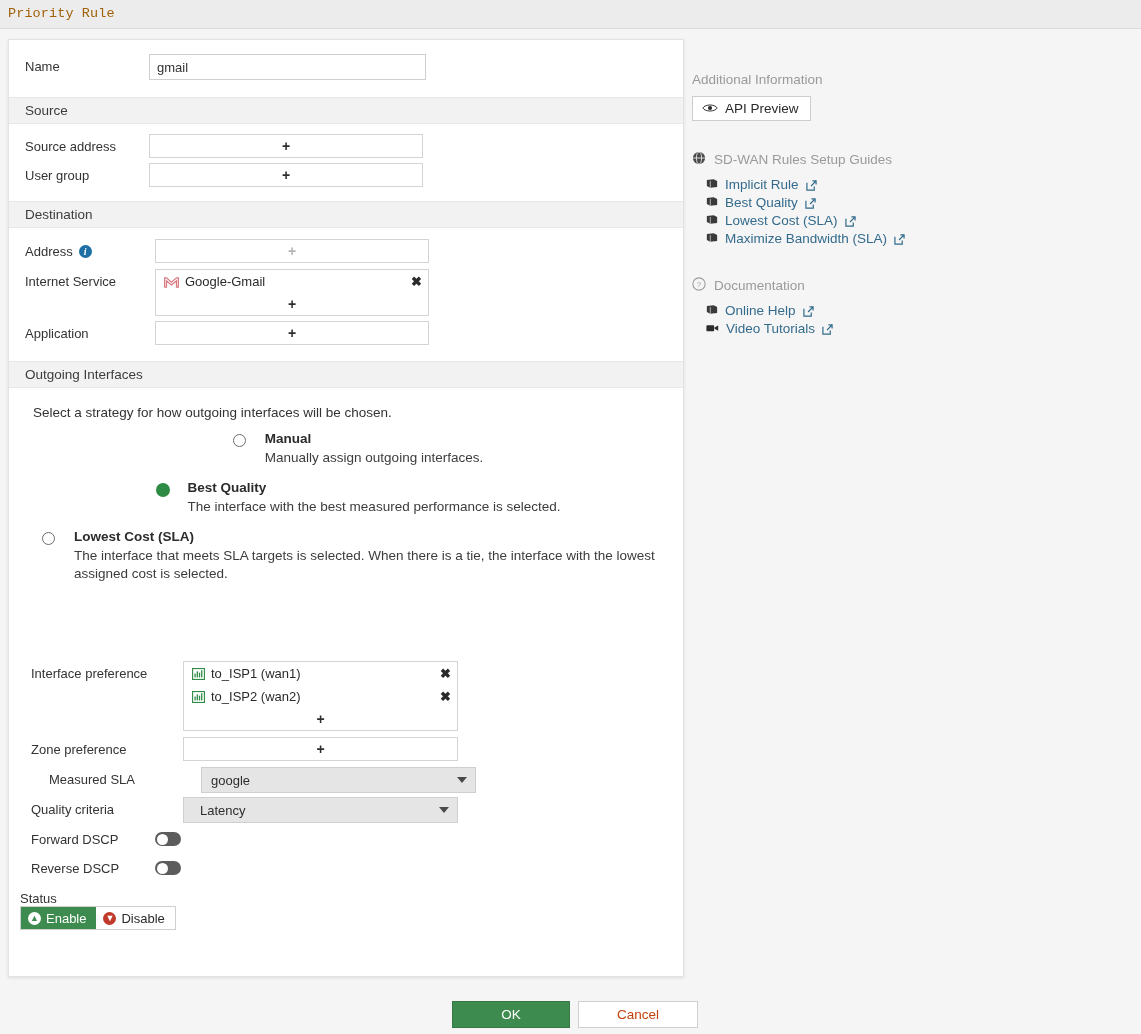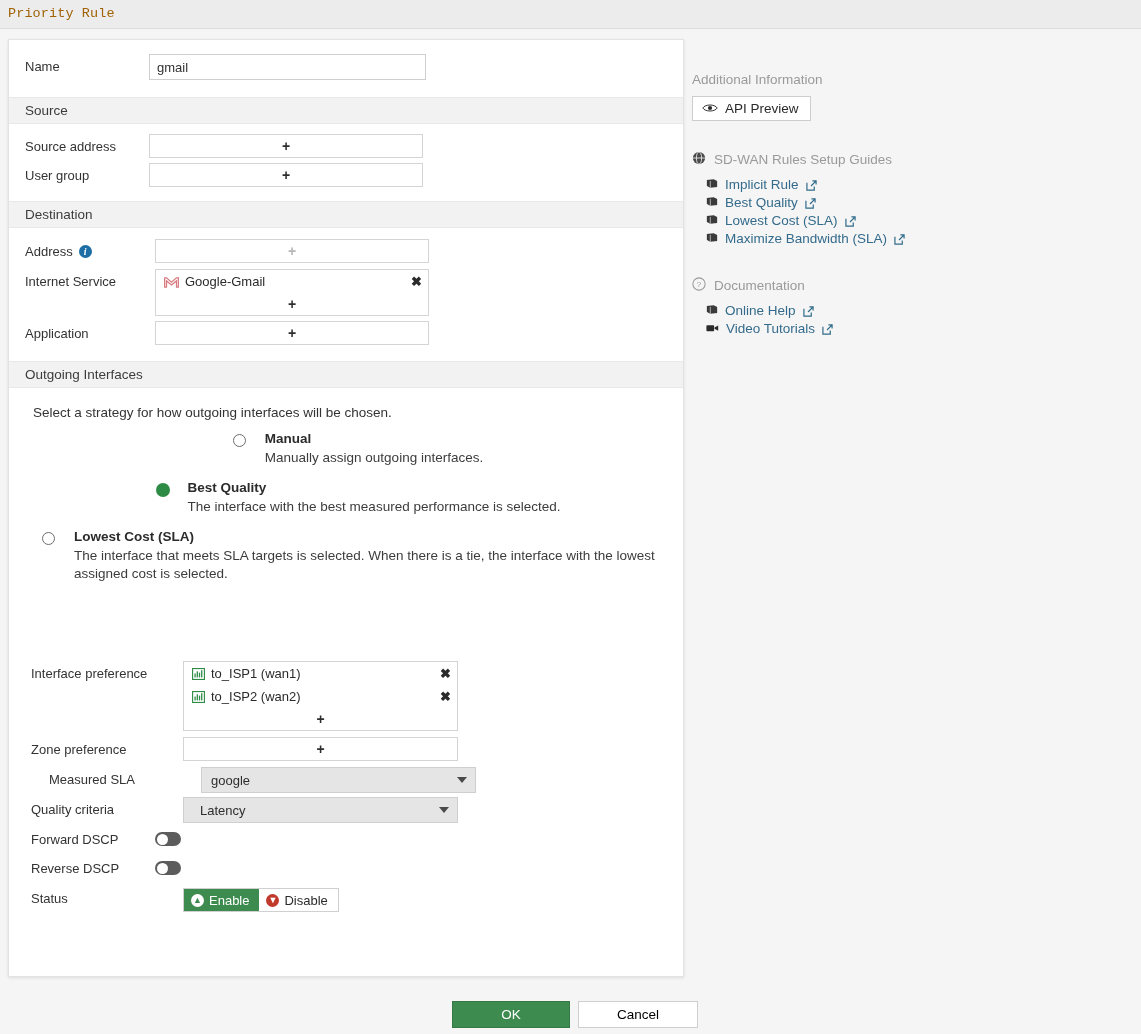--- a/index.html
+++ b/index.html
@@ -187,21 +187,21 @@
   .link-row a, .link-row .lnk {
     color: #346b8c; text-decoration: none; cursor: pointer;
   }
   .ext { width: 11px; height: 11px; flex: none; }
 
   
   .footer { position: absolute; left: 0; top: 1001px; width: 1141px; }
   .btn {
     height: 27px; font-size: 13.5px; cursor: pointer;
     font-family: "Liberation Sans", sans-serif;
-    border: 1px solid #cfcfcf; background: #fff; color: #000000;
+    border: 1px solid #cfcfcf; background: #fff; color: #c2410c;
   }
   .btn.ok {
     position: absolute; left: 452px; top: 0; width: 118px;
     background: #3d8b4f; color: #fff; border: 1px solid #367945;
   }
   .btn.cancel {
     position: absolute; left: 578px; top: 0; width: 120px;
   }
 </style>
 </head>
@@ -362,21 +362,21 @@
         </div>
     </div>
 
     <div class="row" style="padding-top:14px; padding-left:22px;">
       <div class="row-label" style="width:124px; padding-top:0;text-align:center;">Reverse DSCP</div>
       <div class="toggle">
           <span class="knob"></span>
         </div>
     </div>
 
-    <div class="row" style="padding-top:12px; padding-left:22px;">
+    <div class="row" style="padding-top:12px; padding-left:11px;flex-direction:column;">
       <div class="row-label" style="width:152px; padding-top:3px;">Status</div>
       <div class="seg">
         <div class="seg-btn active">
           <span class="seg-ico up">▲</span>
           <span>Enable</span>
         </div>
         <div class="seg-btn">
           <span class="seg-ico down">▼</span>
           <span>Disable</span>
         </div>

